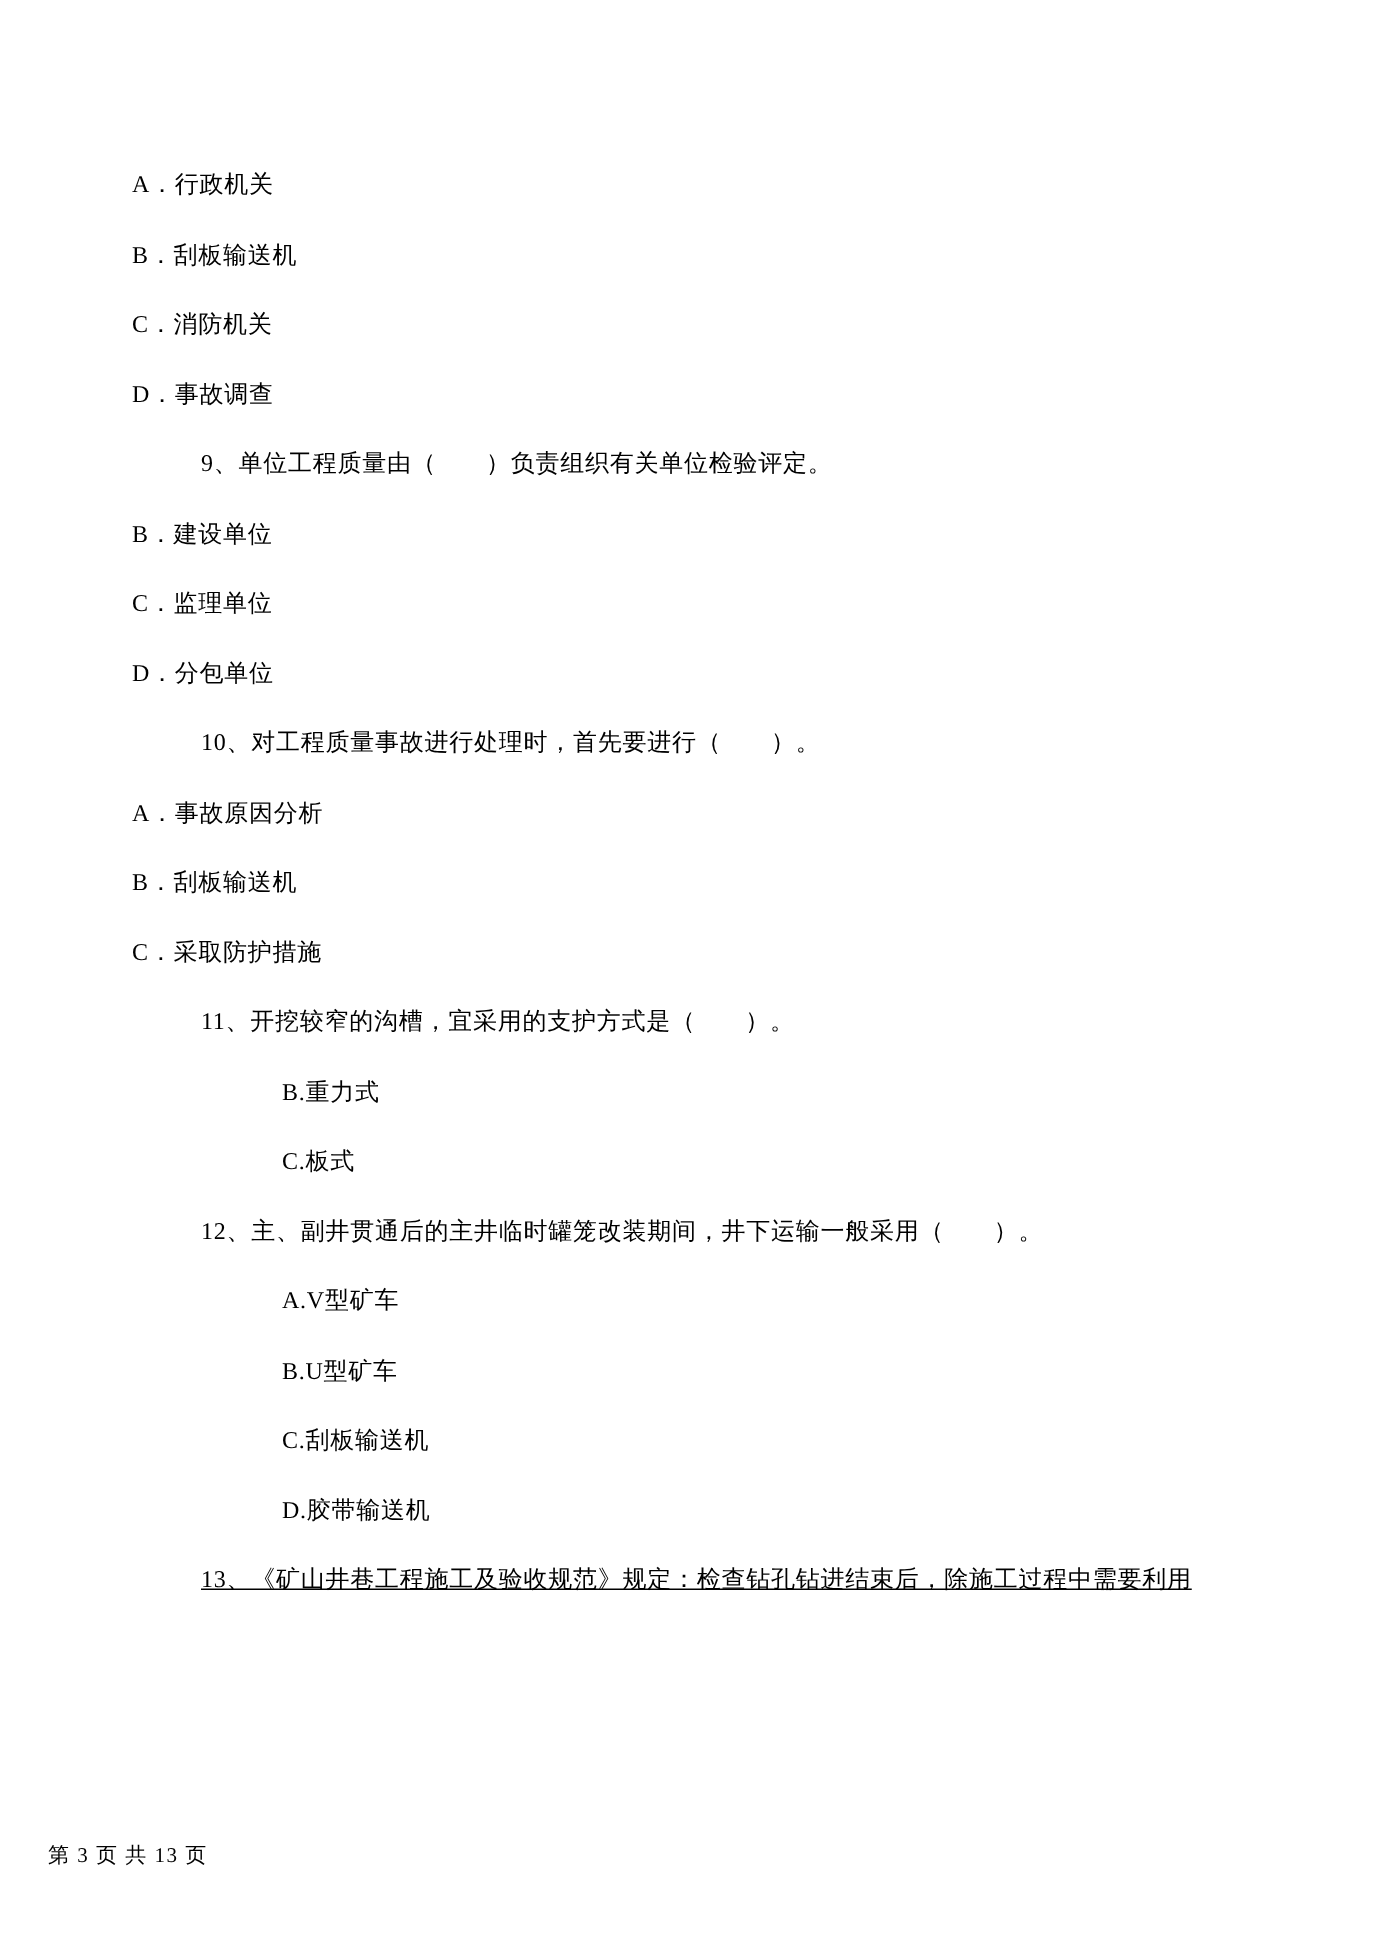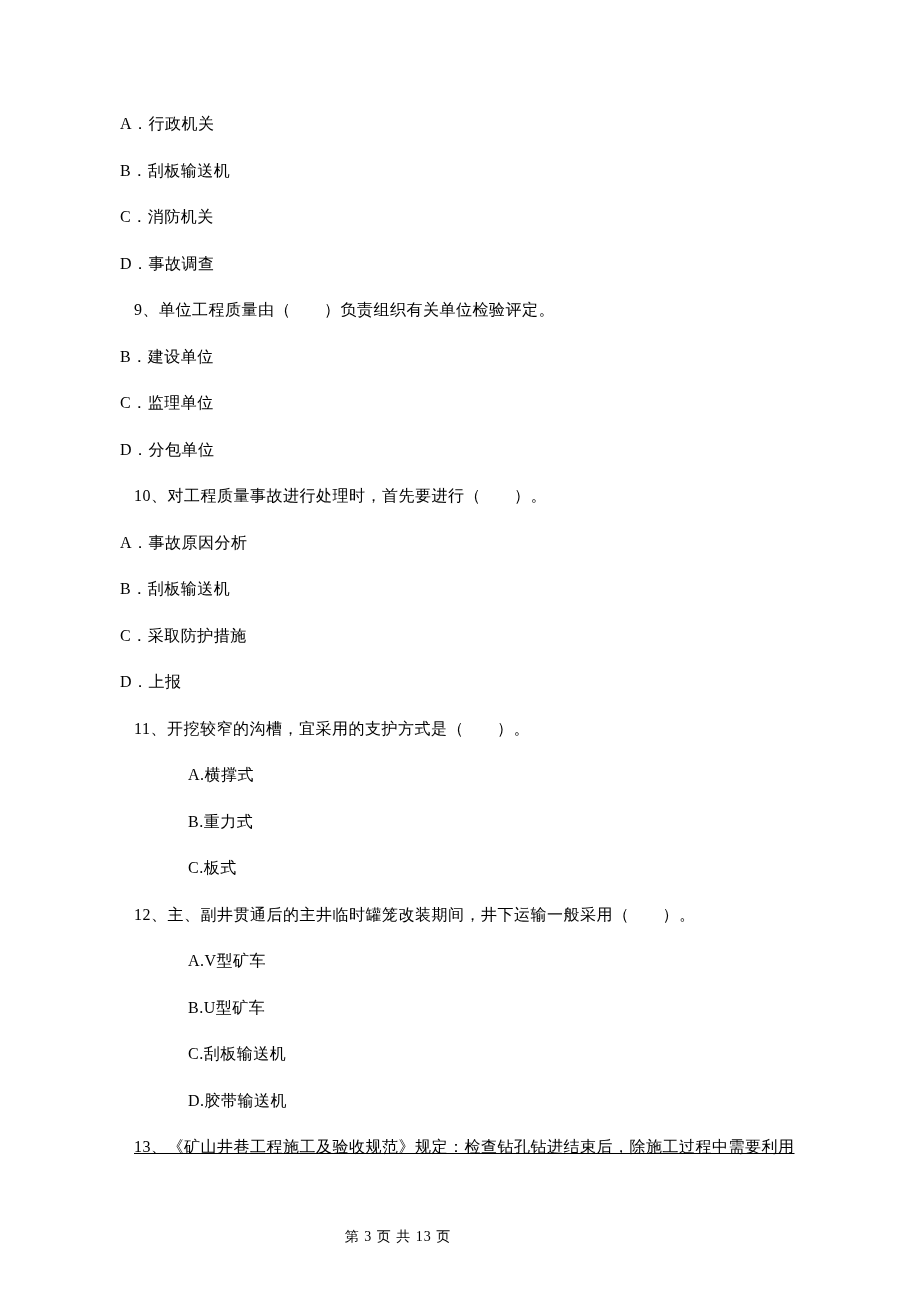--- a/index.html
+++ b/index.html
@@ -13,21 +13,21 @@
     font-size: 16px;
   }
   .page {
     position: relative;
     width: 920px;
     height: 1302px;
     box-sizing: border-box;
     padding-top: 116px;
   }
   .option {
-    padding-left: 120px;
+    padding-left: 88px;
     line-height: 1;
     margin-bottom: 30.5px;
     letter-spacing: 0.5px;
   }
   .option-tight {
     padding-left: 188px;
     line-height: 1;
     margin-bottom: 30.5px;
     letter-spacing: 0.5px;
   }
@@ -42,23 +42,24 @@
     line-height: 1;
     margin-bottom: 0;
     letter-spacing: 0.5px;
     text-decoration: underline;
   }
   .footer {
     position: absolute;
     bottom: 56px;
     left: 0;
     width: 796px;
-    text-align: center;
+    text-align: left;
     font-size: 14px;
     letter-spacing: 1px;
+    padding-left: 32px;
   }
 </style>
 </head>
 <body>
 
 <div class="page">
 
   <div class="option">A．行政机关</div>
   <div class="option">B．刮板输送机</div>
   <div class="option">C．消防机关</div>
@@ -66,24 +67,22 @@
 
   <div class="question">9、单位工程质量由（　　）负责组织有关单位检验评定。</div>
   <div class="option">B．建设单位</div>
   <div class="option">C．监理单位</div>
   <div class="option">D．分包单位</div>
 
   <div class="question">10、对工程质量事故进行处理时，首先要进行（　　）。</div>
   <div class="option">A．事故原因分析</div>
   <div class="option">B．刮板输送机</div>
   <div class="option">C．采取防护措施</div>
-  <div class="option">D．上报</div>
 
   <div class="question">11、开挖较窄的沟槽，宜采用的支护方式是（　　）。</div>
-  <div class="option-tight">A.横撑式</div>
   <div class="option-tight">B.重力式</div>
   <div class="option-tight">C.板式</div>
 
   <div class="question">12、主、副井贯通后的主井临时罐笼改装期间，井下运输一般采用（　　）。</div>
   <div class="option-tight">A.V型矿车</div>
   <div class="option-tight">B.U型矿车</div>
   <div class="option-tight">C.刮板输送机</div>
   <div class="option-tight">D.胶带输送机</div>
 
   <div class="question-2line">13、《矿山井巷工程施工及验收规范》规定：检查钻孔钻进结束后，除施工过程中需要利用</div>

